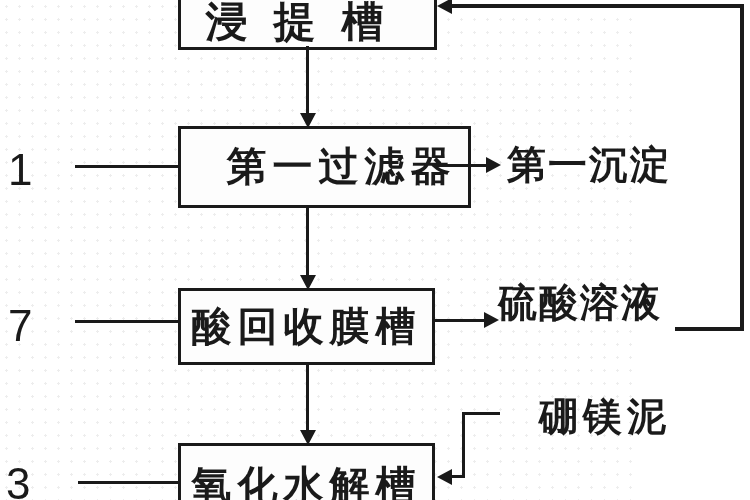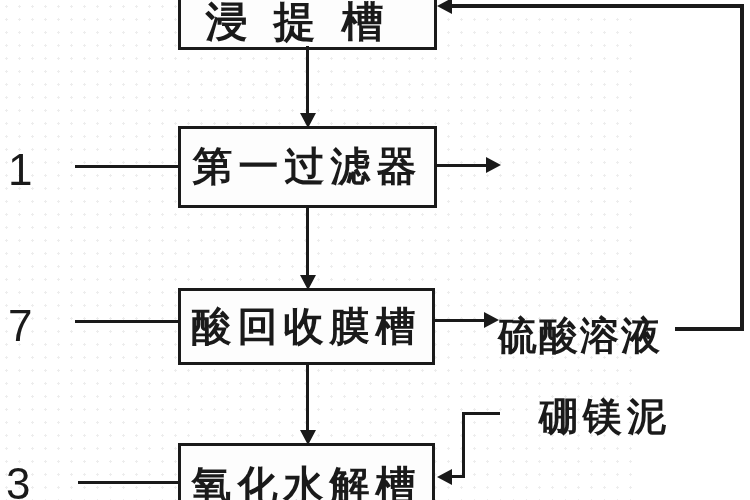--- a/index.html
+++ b/index.html
@@ -89,21 +89,21 @@
 </style>
 </head>
 <body>
 
 <div class="canvas">
 
   <div class="box box-top" style="left:178px; top:-35px; width:253px; height:75px;">
     <span class="box-label">浸提槽</span>
   </div>
 
-  <div class="box" style="left:178px; top:126px; width:253px; height:76px;">
+  <div class="box" style="left:178px; top:126px; width:253px; height:76px;padding-left:34px;">
     <span class="box-label">第一过滤器</span>
   </div>
 
   <div class="box" style="left:178px; top:288px; width:251px; height:71px;align-items:center;">
     <span class="box-label">酸回收膜槽</span>
   </div>
 
   <div class="box" style="left:178px; top:443px; width:251px; height:80px;">
     <span class="box-label">氧化水解槽</span>
   </div>
@@ -129,26 +129,27 @@
   <span class="ref-number" style="left:8px; top:304px;">7</span>
   <div class="hline" style="left:75px; top:320px; width:106px; height:3px;"></div>
 
   <span class="ref-number" style="left:6px; top:462px;">3</span>
   <div class="hline" style="left:78px; top:481px; width:103px; height:3px;"></div>
 
   <div>
     <div class="hline" style="left:437px; top:164px; width:50px; height:3px;"></div>
     <div class="tri-right" style="left:486px; top:157px;"></div>
   </div>
+  <span class="stream-label" style="left:507px; top:145px;">第一沉淀</span>
 
   <div>
     <div class="hline" style="left:435px; top:319px; width:50px; height:3px;"></div>
     <div class="tri-right" style="left:484px; top:312px;"></div>
   </div>
-  <span class="stream-label" style="left:498px; top:316px;">硫酸溶液</span>
+  <span class="stream-label" style="left:498px; top:283px;">硫酸溶液</span>
 
   <div>
     <div class="hline" style="left:675px; top:327px; width:69px; height:4px;"></div>
     <div class="vline" style="left:740px; top:4px; width:4px; height:327px;"></div>
     <div class="hline" style="left:448px; top:4px; width:296px; height:4px;"></div>
     <div class="tri-left" style="left:437px; top:-2px;"></div>
   </div>
 
   <span class="stream-label" style="left:539px; top:397px; letter-spacing:5px;">硼镁泥</span>
   <div>

